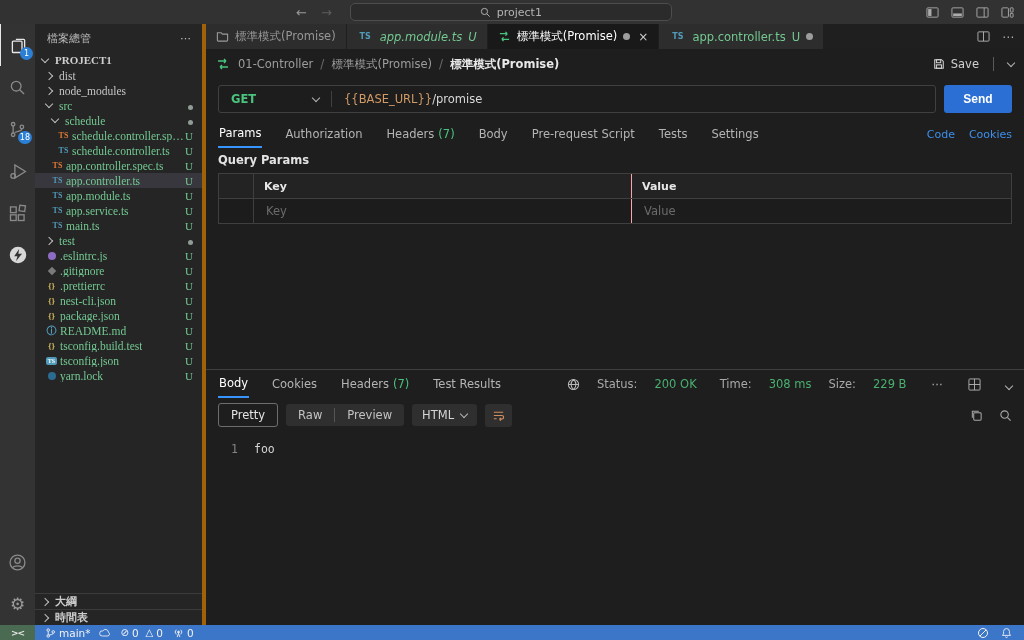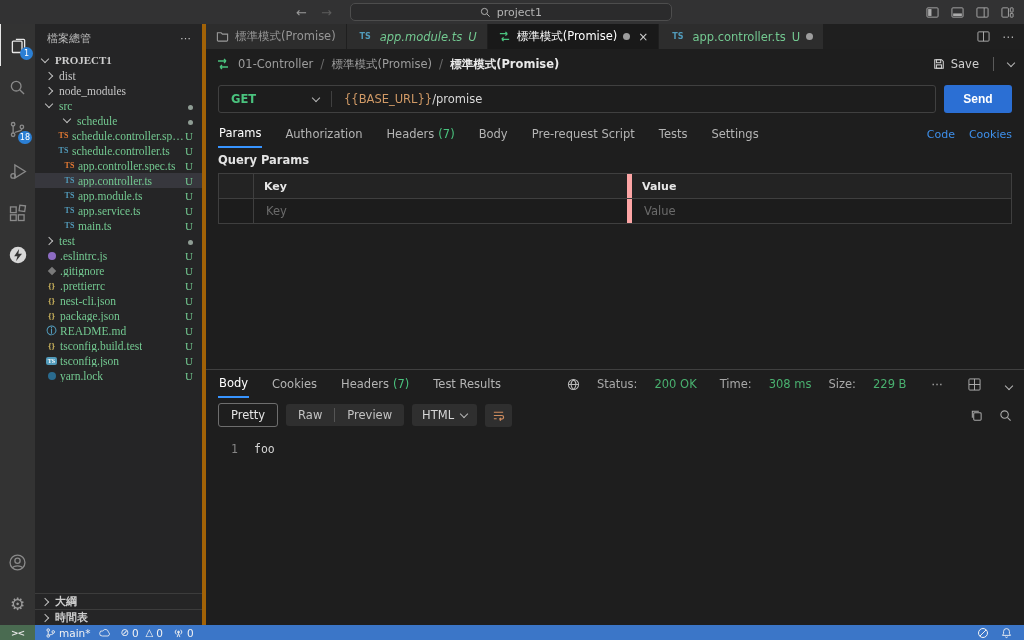--- a/index.html
+++ b/index.html
@@ -25,21 +25,21 @@
   .gearchar{font-size:17px;color:#9a9a9a}
   
   .sidebar{position:absolute;top:24px;left:35px;width:171px;bottom:15px;background:#252526;display:flex;flex-direction:column;border-right:4px solid #a16207;box-sizing:border-box;font-family:Liberation Serif, serif;}
   .sb-title{height:28px;display:flex;align-items:center;padding:0 10px 0 12px;font-size:11px;color:#b8b8b8;}
   .sb-more{margin-left:auto;color:#c5c5c5;letter-spacing:1px}
   .proj{height:16px;display:flex;align-items:center;font-weight:bold;font-size:11px;color:#cfcfcf;padding-left:4px}
   .row{height:15px;display:flex;align-items:center;font-size:11.5px;color:#c5c5c5;cursor:pointer;white-space:nowrap}
   .row.sel{background:#37373d}
   .row .nm{overflow:hidden;text-overflow:ellipsis}
   .g{color:#73c991}
-  .lvl1{padding-left:8px}.lvl2{padding-left:26px}.lvl3{padding-left:20px}
+  .lvl1{padding-left:8px}.lvl2{padding-left:14px}.lvl3{padding-left:20px}
   .chev{display:inline-block;width:5px;height:5px;border-right:1.2px solid #bdbdbd;border-bottom:1.2px solid #bdbdbd;margin:0 7px 0 3px;flex-shrink:0}
   .chev.r{transform:rotate(-45deg)}
   .chev.d{transform:rotate(45deg);margin-top:-3px}
   .fi{width:17px;flex-shrink:0;display:flex;align-items:center;justify-content:center;font-weight:bold}
   .ts-b{color:#519aba;font-size:8px}.ts-o{color:#e37933;font-size:8px}
   .br{color:#cbb35c;font-size:9px}
   .eslint{width:8px;height:8px;border-radius:50%;background:#8d6cc3}
   .gitig{width:6px;height:6px;background:#7a7a7a;transform:rotate(45deg)}
   .info-i{color:#519aba;font-size:10px;font-weight:bold}
   .tsbadge{background:#519aba;color:#fff;font-size:6px;padding:1px 2px;border-radius:2px;line-height:1}
@@ -81,21 +81,21 @@
   .rtab{color:#b4b4b4;font-size:11.5px;padding:6px 1px;cursor:pointer;display:flex;gap:4px}
   .rtab.active{color:#fff;border-bottom:2px solid #3794ff}
   .cnt{color:#4ac37e}
   .rlinks{margin-left:auto;display:flex;gap:14px;color:#3e8fea;font-size:11px}
   .qp{height:22px;display:flex;align-items:center;padding:0 12px;font-weight:bold;font-size:11.5px;color:#e3e3e3;flex-shrink:0}
   .ptable{margin:2px 12px 0;border:1px solid #3f3f3f;flex-shrink:0}
   .trow{display:flex;height:24px;align-items:stretch}
   .trow.hd{background:#232323;border-bottom:1px solid #3f3f3f;font-weight:bold;font-size:11px;color:#e7e7e7}
   .trow.in{background:#1c1c1c}
   .c0{width:34px;border-right:1px solid #3f3f3f;flex-shrink:0}
-  .c1{width:378px;border-right:5px solid #fca5a5;display:flex;align-items:center;padding-left:10px;box-sizing:border-box;flex-shrink:0}
+  .c1{width:378px;border-right:1px solid #fca5a5;display:flex;align-items:center;padding-left:10px;box-sizing:border-box;flex-shrink:0}
   .c2{flex:1;display:flex;align-items:center;padding-left:10px}
   .pinput{width:100%;background:transparent;border:none;outline:none;color:#d0d0d0;font-size:11.5px;font-family:inherit}
   .pinput::placeholder{color:#6b6b6b}
   .tc-spacer{flex:1}
   
   .response{height:255px;border-top:1px solid #404040;display:flex;flex-direction:column;flex-shrink:0}
   .resptabs{height:28px;display:flex;align-items:center;padding:0 12px;gap:22px;flex-shrink:0}
   .respright{margin-left:auto;display:flex;align-items:flex-end;gap:17px;font-size:11.5px;color:#a8a8a8}
   .sv{color:#49b06f}
   .ri{margin-left:8px;color:#b0b0b0;display:flex;align-items:center}

